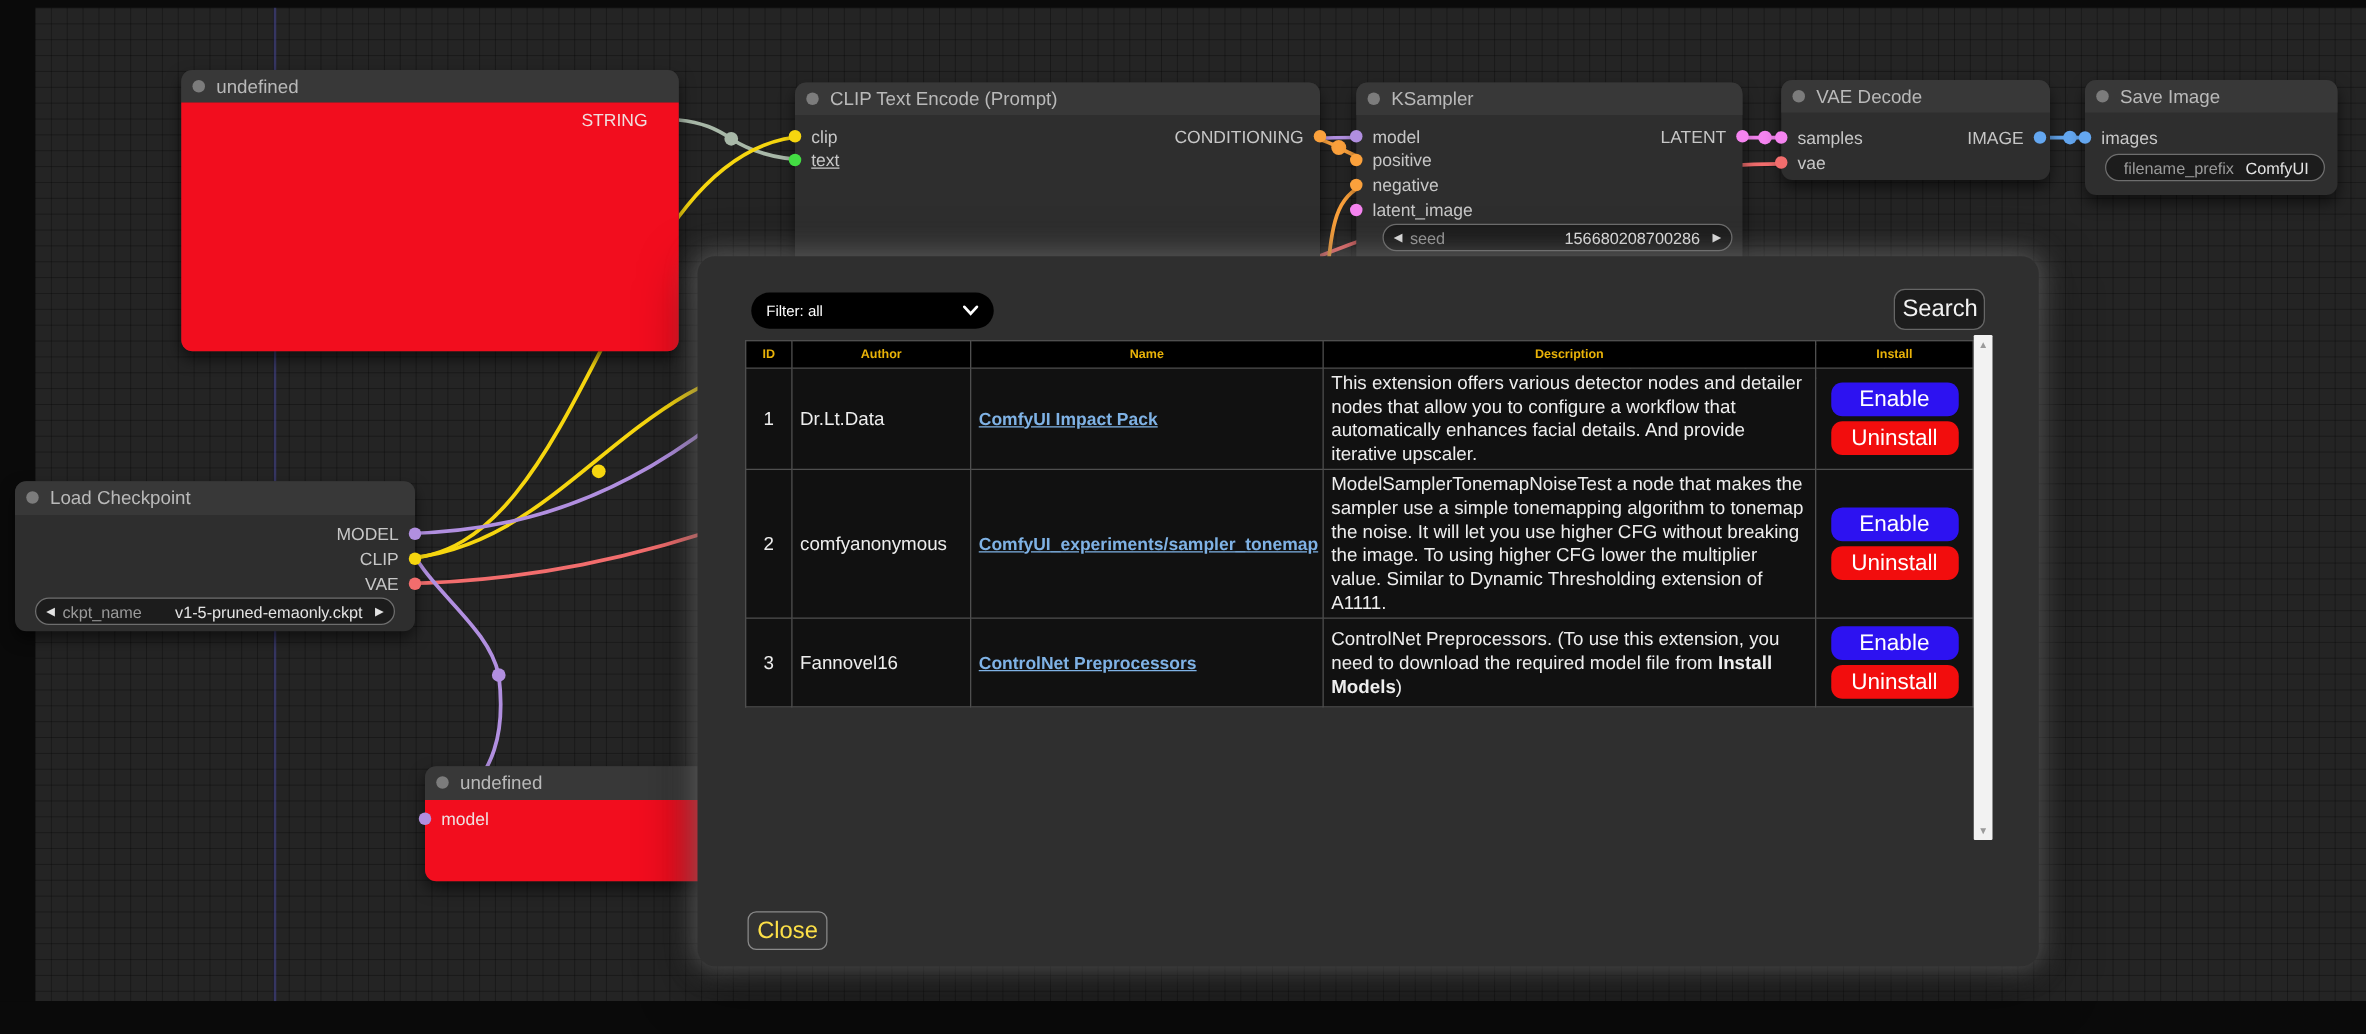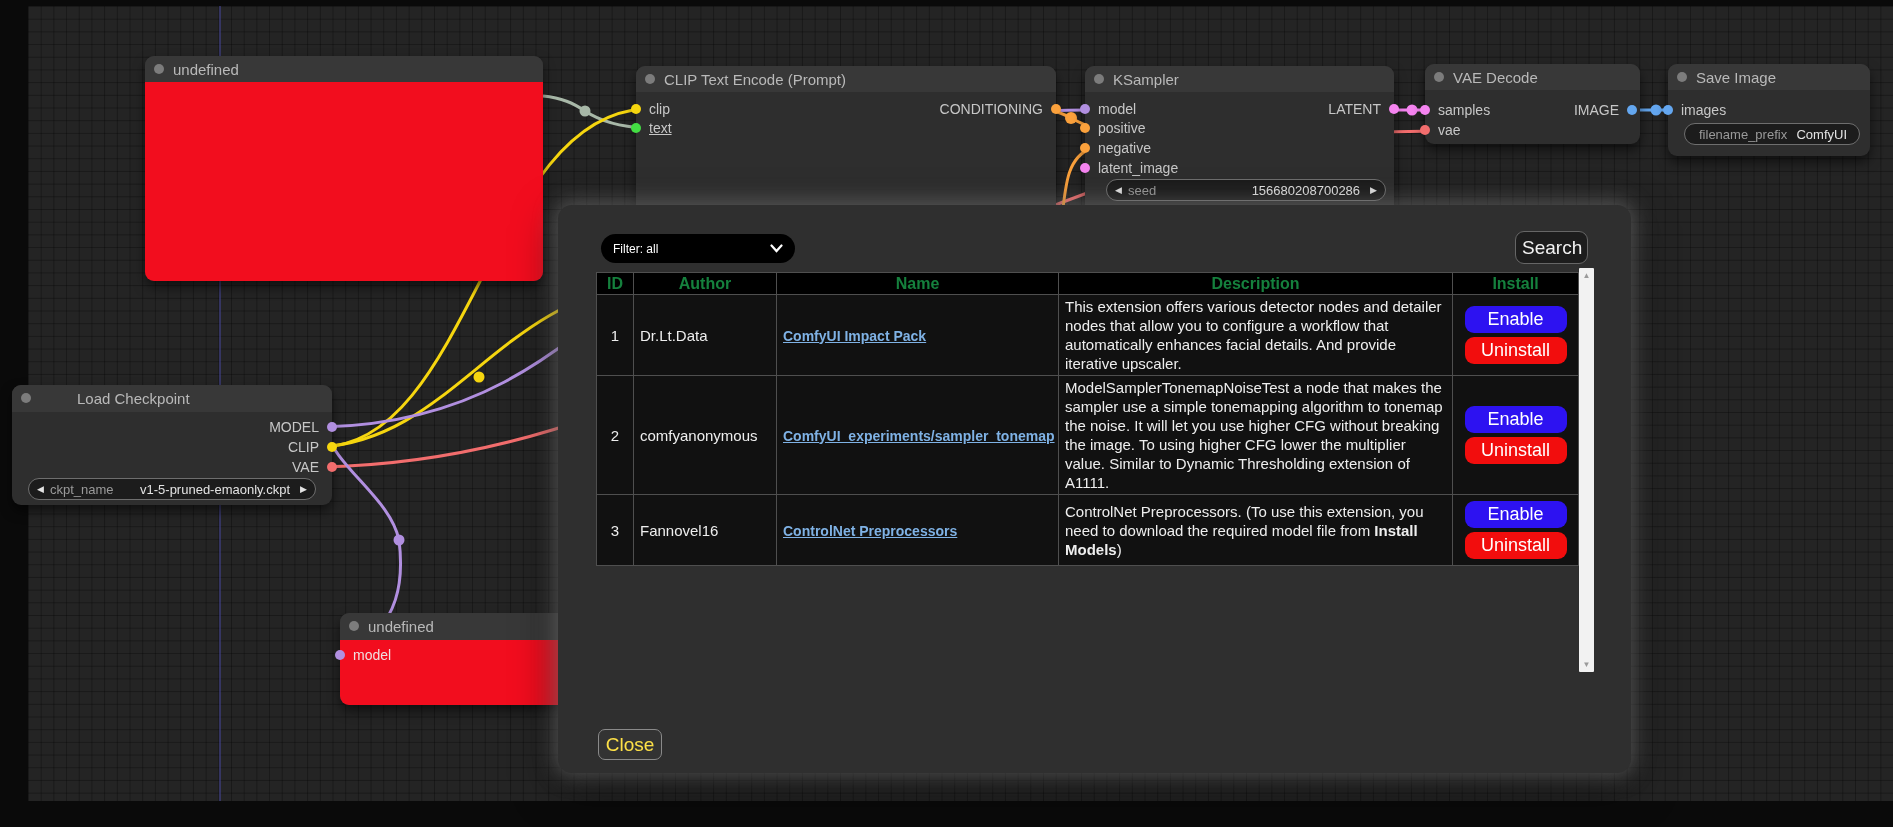--- a/index.html
+++ b/index.html
@@ -51,21 +51,21 @@
     border-radius:15px;display:flex;align-items:center;color:#fff;font-size:12px;padding:0 12px;
     box-sizing:border-box;cursor:pointer;}
   .filter-select .chev{margin-left:auto;display:flex;}
   .search-input{position:absolute;left:722px;top:29px;width:228px;height:28px;background:#262626;
     border:1px solid #777;border-radius:8px;color:#ddd;font-size:15px;padding:0 10px;box-sizing:border-box;outline:none;margin-top:41px;}
   .search-input::placeholder{color:#8f8f8f;}
   .search-btn{position:absolute;left:957px;top:26px;width:73px;height:33px;background:#1d1d1d;
     border:1px solid #666;border-radius:9px;color:#f2f2f2;font-size:19px;cursor:pointer;}
   #table-wrap{position:absolute;left:38px;top:67px;width:998px;height:400px;}
   table.ext{border-collapse:collapse;table-layout:fixed;width:982px;}
-  table.ext th{background:#000;color:#15803d;font-size:16px;font-weight:bold;border:1px solid #4f4f4f;
+  table.ext th{background:#000;color:#eab308;font-size:10px;font-weight:bold;border:1px solid #4f4f4f;
     height:21px;padding:0 2px;}
   table.ext td{background:#111;border:1px solid #4f4f4f;color:#eee;font-size:15px;
     vertical-align:middle;padding:2px 6px;}
   td.cell-id{text-align:center;}
   td.cell-name a{color:var(--link,#7fb2e5);font-weight:bold;font-size:14px;white-space:nowrap;
     text-decoration:underline;}
   td.cell-desc{line-height:19px;padding:3px 7px;}
   td.cell-install{text-align:center;padding:4px 10px;}
   .btn-enable,.btn-uninstall{display:block;width:102px;height:27px;margin:4px auto;border:none;
     border-radius:9px;color:#fff;font-size:18px;font-family:"Liberation Sans",sans-serif;cursor:pointer;}
@@ -109,20 +109,24 @@
     <path d="M1628,110 C1638,110 1646,110 1656,110 C1666,110 1674,110 1684,110" stroke="#64a7f0"></path>
     <circle cx="1656" cy="110" r="5.5" fill="#64a7f0"></circle>
   </svg>
 
   <div class="node" style="left:145px;top:56px;width:398px;height:225px;">
     <div class="node-header">
       <span class="title-dot"></span>
       <span class="node-title">undefined</span>
     </div>
     <div class="node-body-red"></div>
+    <div class="slot-row out" style="left:0;top:31px;right:12px;color:#f0dede;">
+      <span class="slot-label-out">STRING</span>
+      <span class="dot out c-green" style="right:-397px;"></span>
+    </div>
   </div>
 
   <div class="node" style="left:636px;top:66px;width:420px;height:160px;">
     <div class="node-header">
       <span class="title-dot"></span>
       <span class="node-title">CLIP Text Encode (Prompt)</span>
     </div>
     <div class="slot-row" style="left:0;top:34px;">
       <span class="dot in c-yellow"></span>
       <span class="slot-label-in">clip</span>
@@ -198,21 +202,21 @@
       <span class="dot in c-blue"></span>
       <span class="slot-label-in">images</span>
     </div>
     <div class="widget noarrow" style="left:16px;top:59px;right:10px;">
       <span class="wlabel">filename_prefix</span>
       <span class="wvalue">ComfyUI</span>
     </div>
   </div>
 
   <div class="node" style="left:12px;top:385px;width:320px;height:120px;">
-    <div class="node-header" style="height:27px;padding-left:37px;">
+    <div class="node-header" style="height:27px;">
       <span class="title-dot"></span>
       <span class="node-title">Load Checkpoint</span>
     </div>
     <div class="slot-row out" style="right:0;top:33px;width:120px;">
       <span class="slot-label-out">MODEL</span>
       <span class="dot out c-purple"></span>
     </div>
     <div class="slot-row out" style="right:0;top:53px;width:120px;">
       <span class="slot-label-out">CLIP</span>
       <span class="dot out c-yellow"></span>

